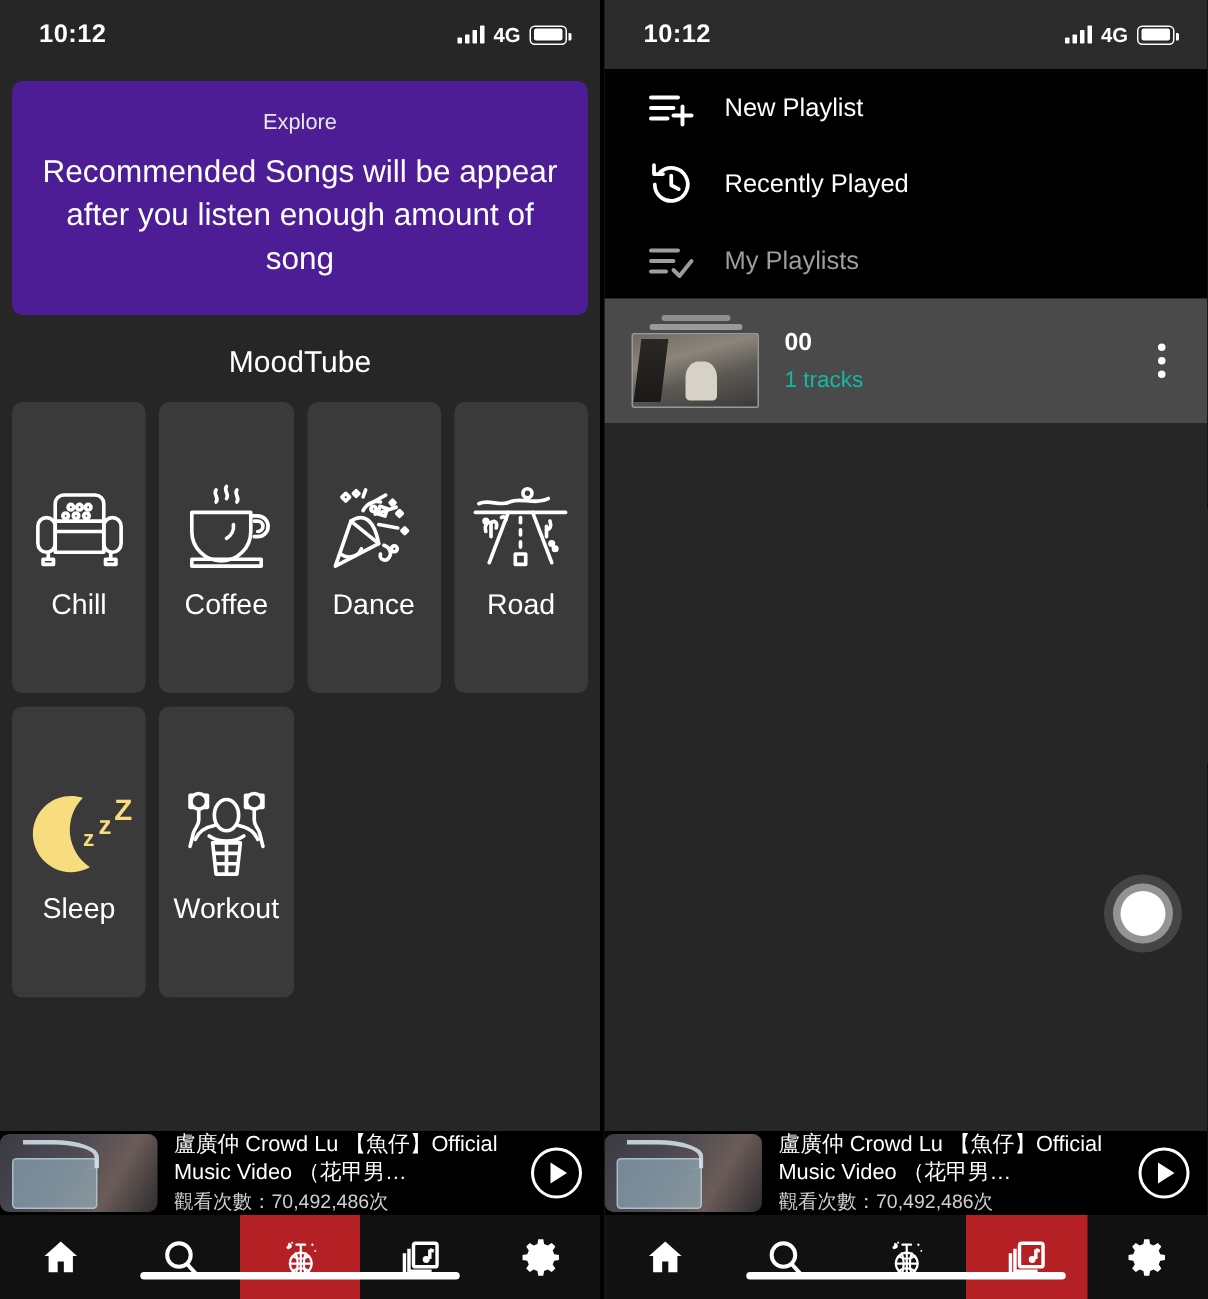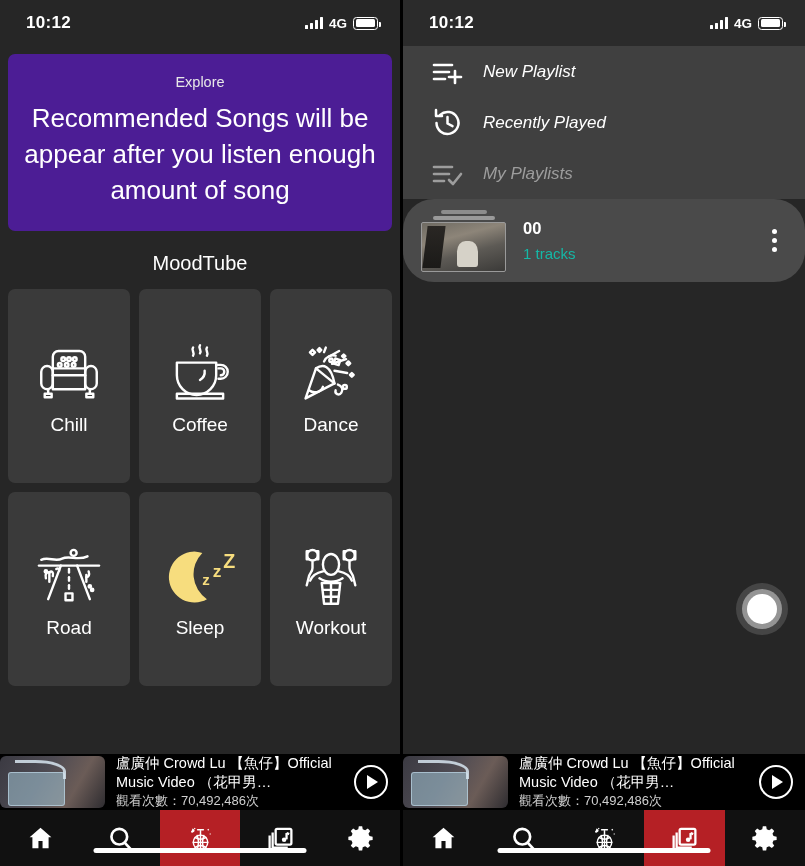--- a/index.html
+++ b/index.html
@@ -31,46 +31,46 @@
   .batt:after { content:""; position:absolute; right:-3.5px; top:4px; width:2px; height:5px;
                 background:#fff; border-radius:0 1px 1px 0; }
 
   
   .content-left { padding:0 8px; }
   .explore-card {
     background:#4c1d95; border-radius:7px; margin-top:8px;
     padding:20px 14px 22px; text-align:center;
   }
   .explore-label { font-size:14.5px; color:#e8e8e8; margin-bottom:11px; }
-  .explore-text { font-size:26px; color:#fff; line-height:1.38; }
+  .explore-text { font-size:21px; color:#fff; line-height:1.38; }
 
   .section-title { text-align:center; font-size:20px; color:#fff;
                    margin:21px 0 14px; }
 
-  .mood-grid { display:grid; grid-template-columns:1fr 1fr 1fr; gap:9px; }
+  .mood-grid { display:grid; grid-template-columns:1fr 1fr 1fr 1fr; gap:9px; }
   .mood-tile {
     background:#3a3a3a; border-radius:7px; height:194px;
     display:flex; flex-direction:column; align-items:center; justify-content:center;
     gap:4px;
   }
   .mood-icon { width:74px; height:74px; display:flex; align-items:center; justify-content:center; }
   .mood-icon svg { width:100%; height:100%; }
   .mood-label { font-size:19px; color:#fff; }
 
   
-  .menu { background:#404040;font-style:italic; }
+  .menu { background:#000000; }
   .menu-row { display:flex; align-items:center; gap:18px; height:51px; padding:0 28px; }
   .menu-icon { width:34px; height:30px; display:flex; align-items:center; justify-content:center; }
   .menu-icon svg { width:100%; height:100%; }
   .menu-label { font-size:17px; color:#fff; }
   .menu-row.dim .menu-label { color:#9d9d9d; }
 
   .playlist-row {
     display:flex; align-items:center; background:#4a4a4a;
-    height:83px; padding:0 24px 0 18px; gap:17px;border-radius:31px;
+    height:83px; padding:0 24px 0 18px; gap:17px;
   }
   .thumb-stack { position:relative; width:85px; height:62px; flex:none; }
   .thumb-stack .layer {
     position:absolute; left:50%; transform:translateX(-50%);
     height:4px; border-radius:2px; background:#8d8d8d;
   }
   .thumb-stack .l1 { width:46px; top:0; }
   .thumb-stack .l2 { width:62px; top:6px; background:#9a9a9a; }
   .thumb-img {
     position:absolute; left:0; bottom:0; width:85px; height:50px;

